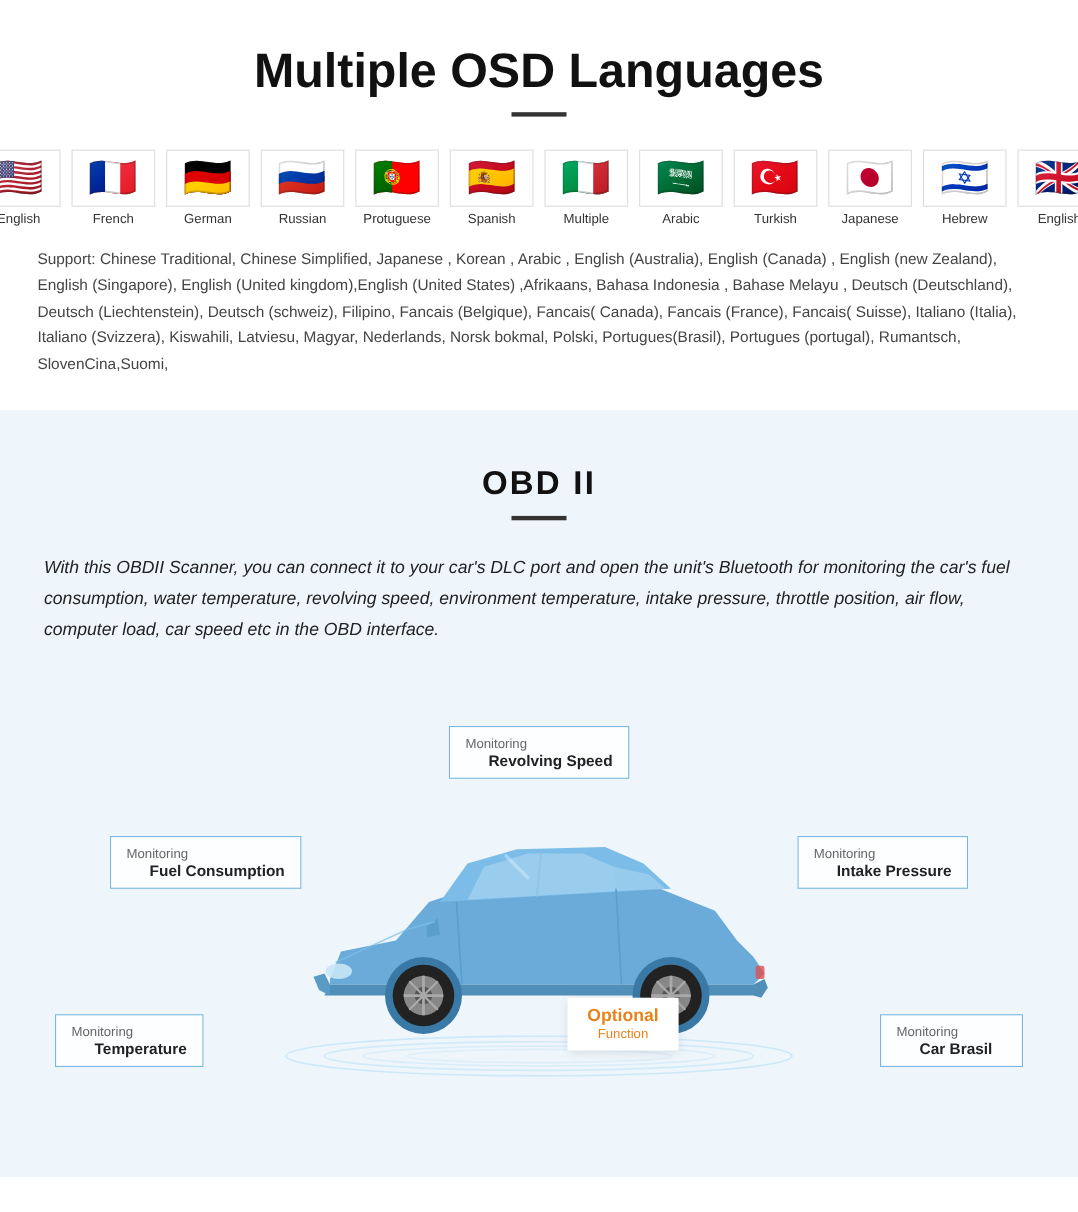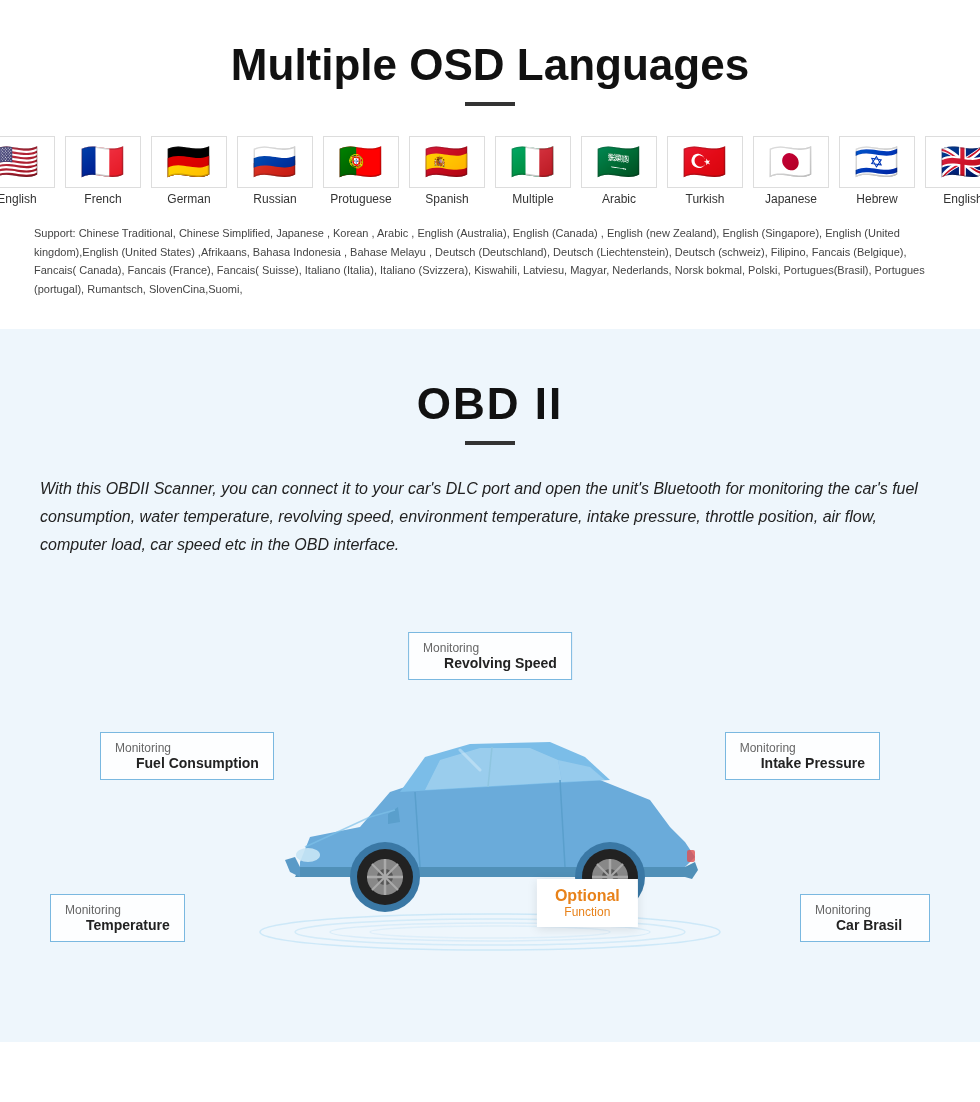--- a/index.html
+++ b/index.html
@@ -51,34 +51,34 @@
       justify-content: center;
       font-size: 36px;
       margin-bottom: 4px;
     }
     .flag-label {
       font-size: 12px;
       color: #333;
     }
     .support-text {
       text-align: left;
-      font-size: 11px;
+      font-size: 14px;
       color: #444;
       line-height: 1.7;
       margin-top: 18px;
       padding: 0 4px;
     }
 
     
     .section-obd {
       background: #eef6fc;
       padding: 50px 40px 20px;
     }
     .section-obd .section-title {
-      font-size: 44px;
+      font-size: 30px;
       font-weight: 900;
       letter-spacing: 2px;
     }
     .obd-description {
       font-size: 16px;
       line-height: 1.75;
       color: #222;
       margin: 24px 0 43px;
       font-style: italic;
     }
@@ -329,19 +329,19 @@
         <path d="M320,108 L325,195" stroke="#5a9fcc" stroke-width="1.5" fill="none"></path>
 
         <path d="M158,135 L148,142 L148,152 L160,150 Z" fill="#5a9fcc"></path>
 
         <path d="M65,175 L130,145 L155,138" stroke="#7ec0e8" stroke-width="1.5" fill="none" opacity="0.7"></path>
 
         <path d="M220,78 L240,98" stroke="#d4ecfa" stroke-width="3" opacity="0.5" stroke-linecap="round"></path>
       </svg>
     </div>
 
-    <div class="optional-badge" style="position:absolute; bottom:95px; left:54%; transform:translateX(-10%); background:#fff; padding:8px 18px; box-shadow: 0 2px 10px rgba(0,0,0,0.1); margin-left: 21px;">
+    <div class="optional-badge" style="position:absolute; bottom:95px; left:54%; transform:translateX(-10%); background:#fff; padding:8px 18px; box-shadow: 0 2px 10px rgba(0,0,0,0.1);">
       <span class="opt-line1" style="display:block; color:#e8821a; font-weight:700; font-size:16px;">Optional</span>
       <span class="opt-line2" style="display:block; color:#e8821a; font-weight:400; font-size:12px;">Function</span>
     </div>
 
   </div>
 </div>
 
 </body></html>

